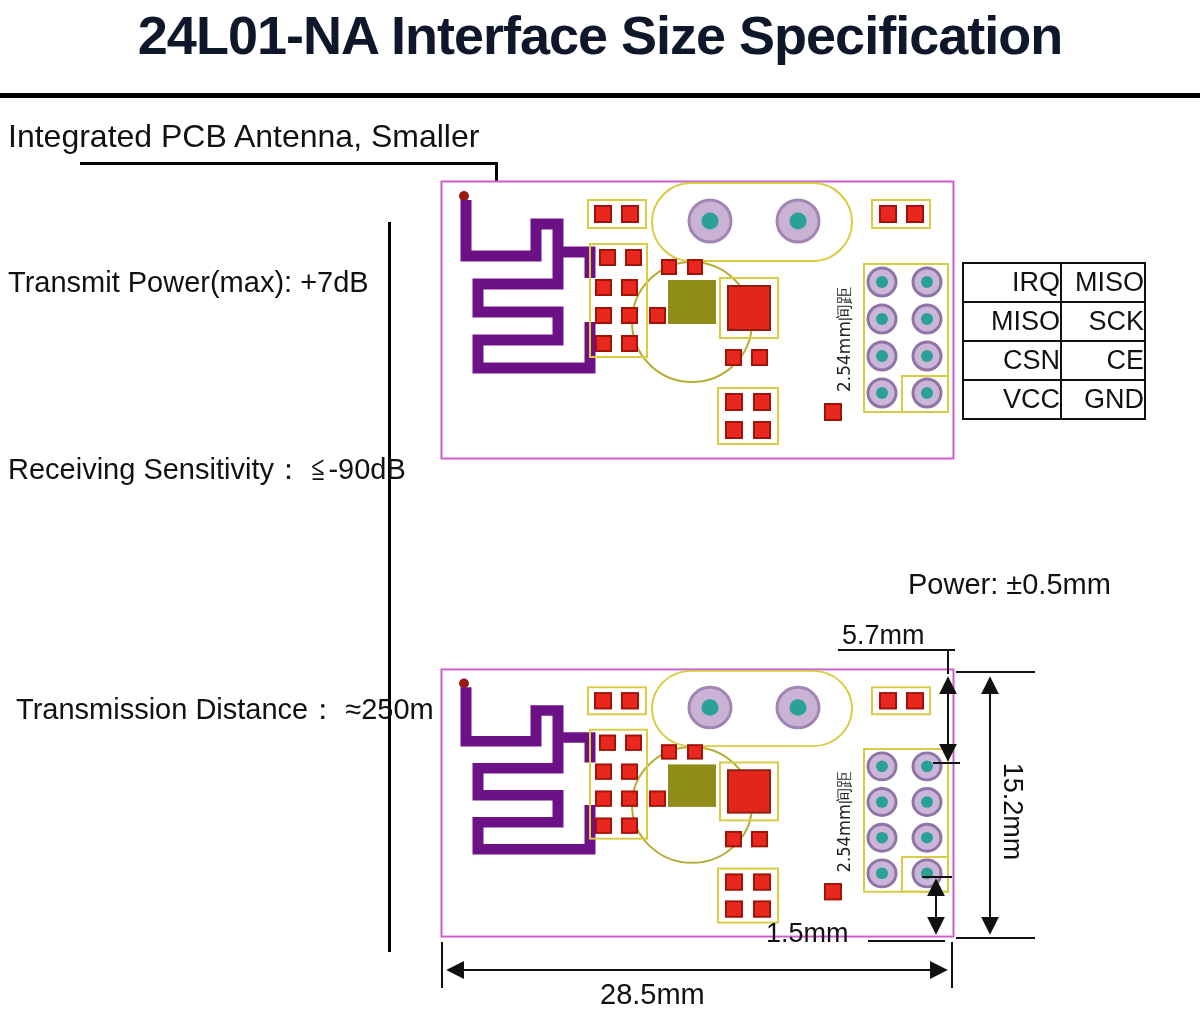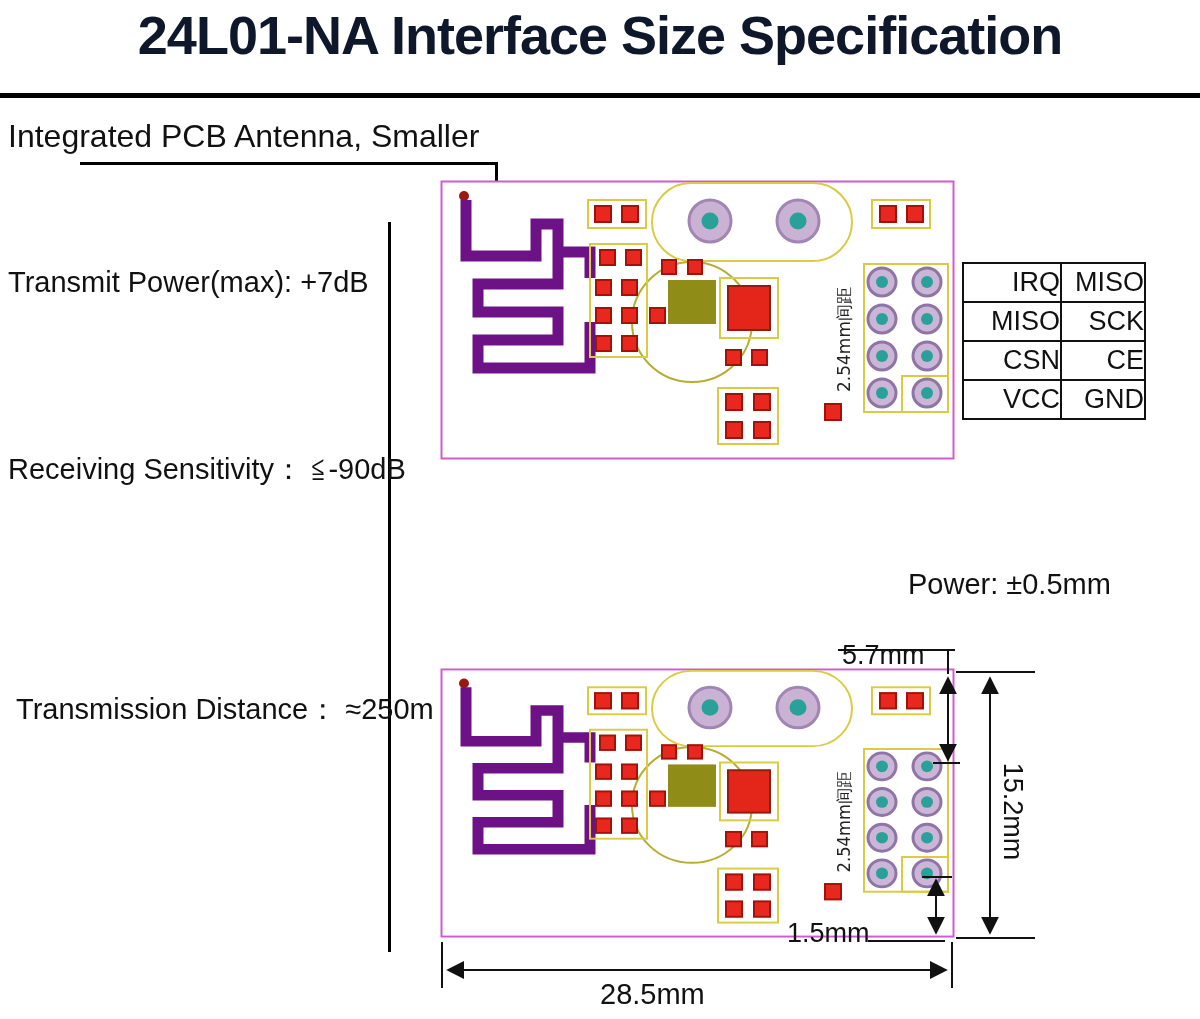--- a/index.html
+++ b/index.html
@@ -26,23 +26,23 @@
   .pcb-bottom { top:668px; left:440px; }
 
   .pin-table { position:absolute; top:262px; left:962px; display:grid;
                grid-template-columns:98px 84px; border-top:2px solid #111;
                border-left:2px solid #111; background:#fff; z-index:3; }
   .pt-cell { border-right:2px solid #111; border-bottom:2px solid #111;
              height:39px; font-size:27px; line-height:37px; padding-left:7px;text-align:right; }
 
   .dim-label { position:absolute; font-size:27px; color:#111; white-space:nowrap; z-index:4; }
   .dim-error { top:568px; left:908px; font-size:29px; }
-  .dim-57 { top:640px; left:842px; }
+  .dim-57 { top:620px; left:842px; }
   .dim-152 { top:796px; left:952px; width:120px; text-align:center; transform:rotate(90deg); }
-  .dim-15 { top:918px; left:787px; }
+  .dim-15 { top:918px; left:766px; }
   .dim-285 { top:978px; left:600px; width:200px; text-align:left; font-size:29px; }
 
   .dims-overlay { position:absolute; top:0; left:0; pointer-events:none; z-index:3; }
 </style>
 </head>
 <body>
 
 <div class="page">
 
   <div class="title">24L01-NA Interface Size Specification</div>

